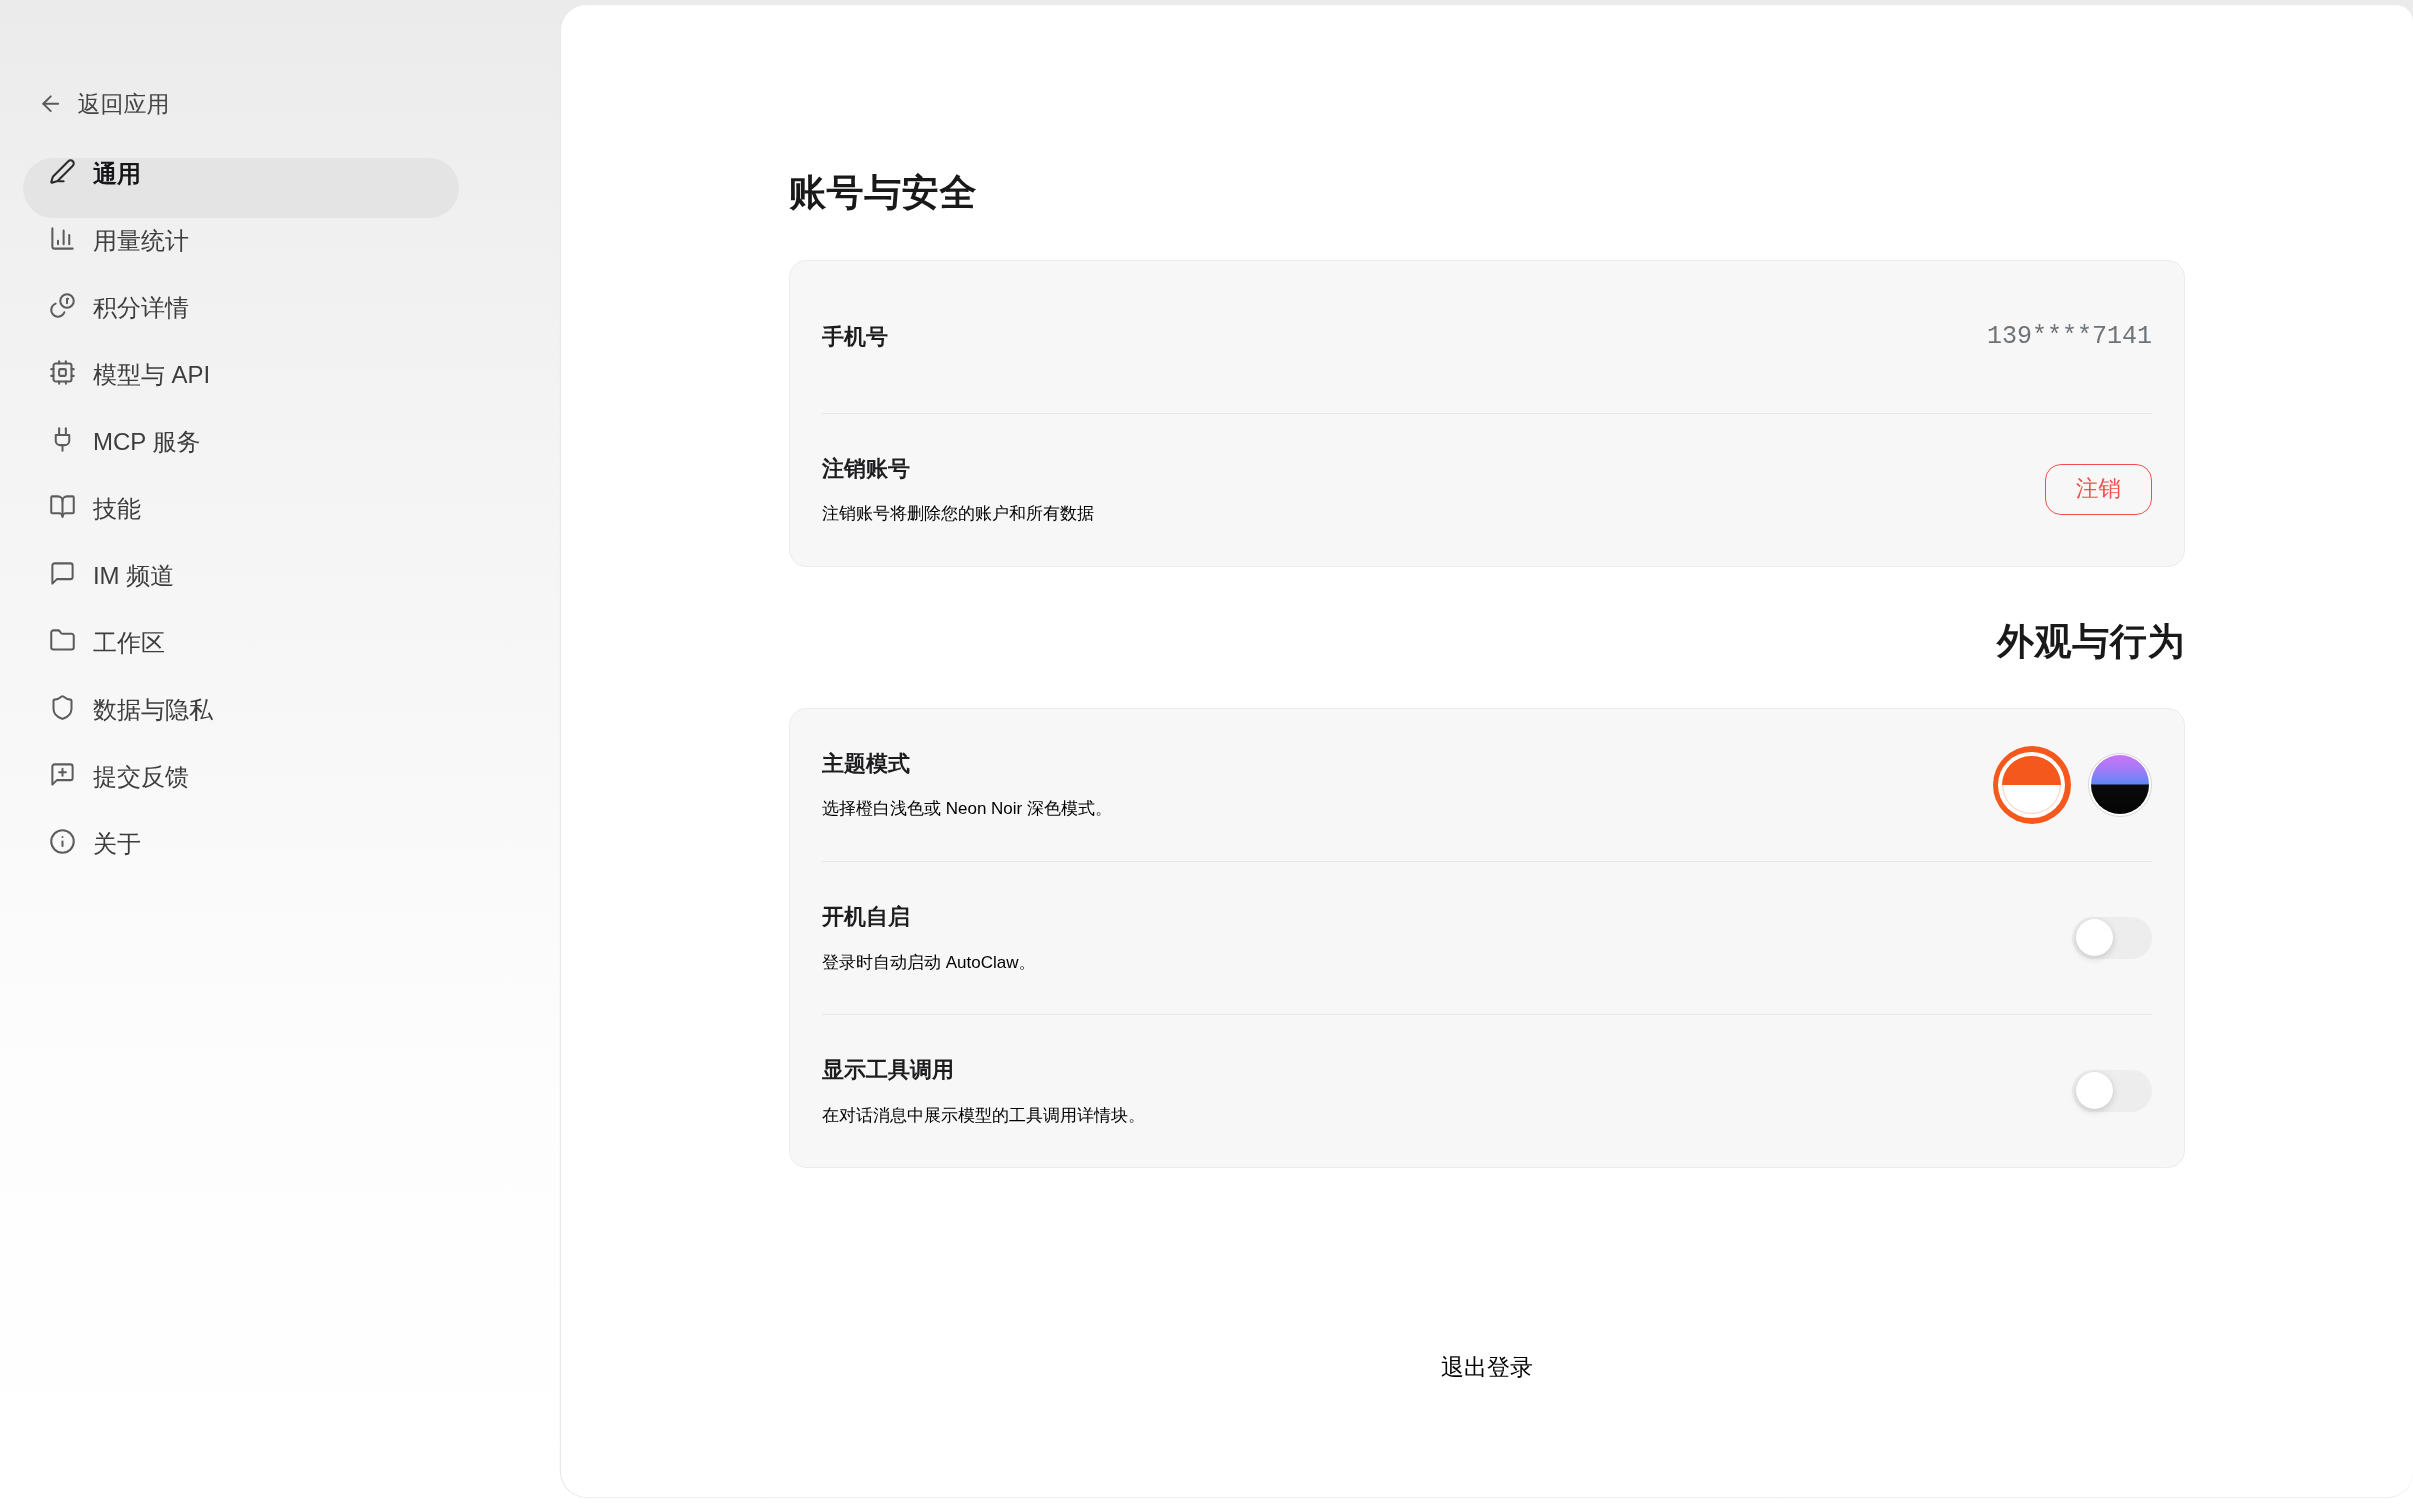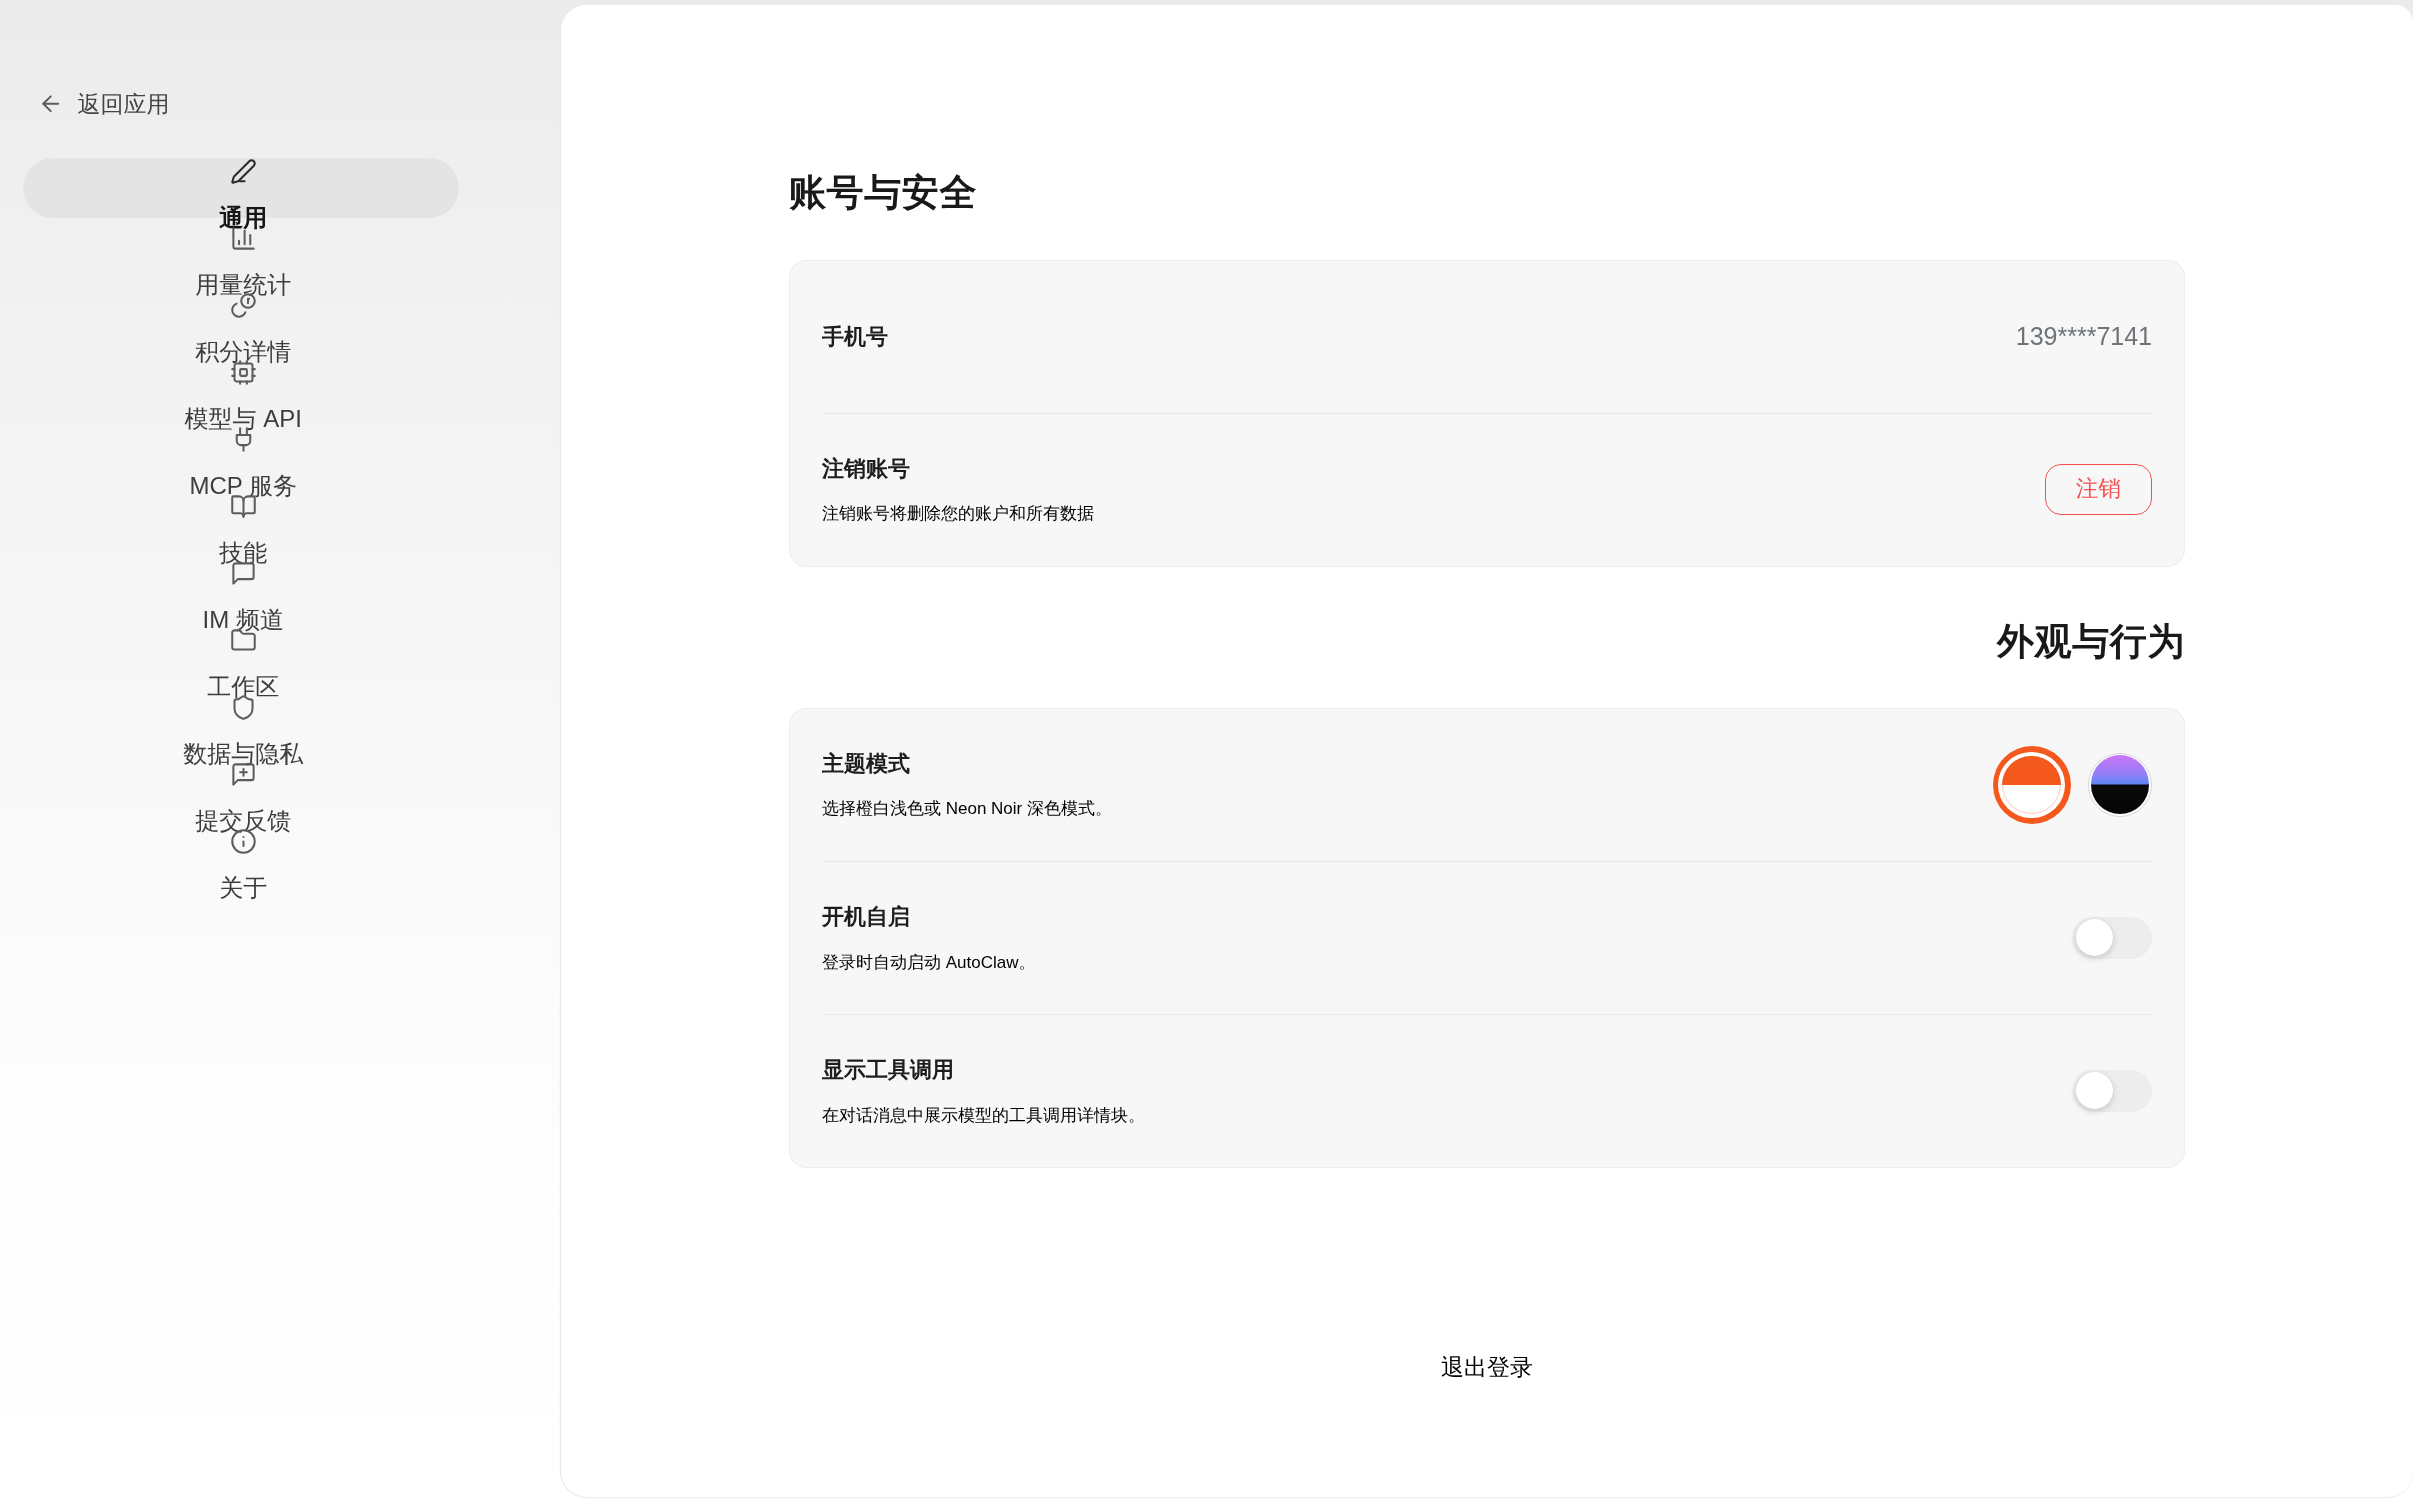--- a/index.html
+++ b/index.html
@@ -24,25 +24,24 @@
   .back-row {
     display: flex; align-items: center; gap: 14px;
     padding-left: 15px;
     color: #454545; font-size: 23px; font-weight: 500;
     cursor: pointer; height: 32px;
   }
   .back-row svg { width: 25.5px; height: 25.5px; stroke: #5a5a5a; }
   .nav { margin-top: 38px; }
   .nav-item {
     height: 60px; border-radius: 30px;
-    display: flex; align-items: center; gap: 17.4px;
+    display: flex; align-items: flex-start; gap: 17.4px;
     padding: 0 21px 0 25.5px; margin-bottom: 7px;
     font-size: 24px; font-weight: 500; color: #3d3d3f;
     cursor: pointer;
-    flex-direction: column;
   }
   .nav-item .icon { width: 27px; height: 27px; stroke: #5c5c5e; flex: none; }
   .nav-item.active { background: #e4e4e5; color: #161618; font-weight: 600; }
   .nav-item.active .icon { stroke: #2a2a2c; }
 
   
   .panel {
     position: absolute; left: 561px; top: 4.6px; right: 0; bottom: 8px;
     background: #ffffff;
     border-radius: 25.5px 17.4px 25.5px 25.5px;
@@ -65,21 +64,21 @@
     overflow: hidden;
   }
   .row {
     min-height: 152px;
     display: flex; align-items: center; justify-content: space-between;
     padding: 27px 32px;
   }
   .divider { height: 1.2px; background: #e8e8e9; margin: 0 32px; }
   .row-title { font-size: 22px; font-weight: 600; color: #1d1d1f; line-height: 1.25; }
   .row-desc  { font-size: 17px; color: #000000; margin-top: 21px; line-height: 1.25; }
-  .row-value { font-size: 25px; color: #6e7377; }
+  .row-value { font-size: 25px; color: #6e7377; font-family: Liberation Mono, monospace; }
 
   .danger-btn {
     font-family: Liberation Sans, sans-serif;
     font-size: 22.6px; color: #f05050;
     background: transparent;
     border: 1.7px solid #f05050; border-radius: 16px;
     padding: 13.3px 30px; line-height: 1;
     cursor: pointer; flex: none;
   }
 

